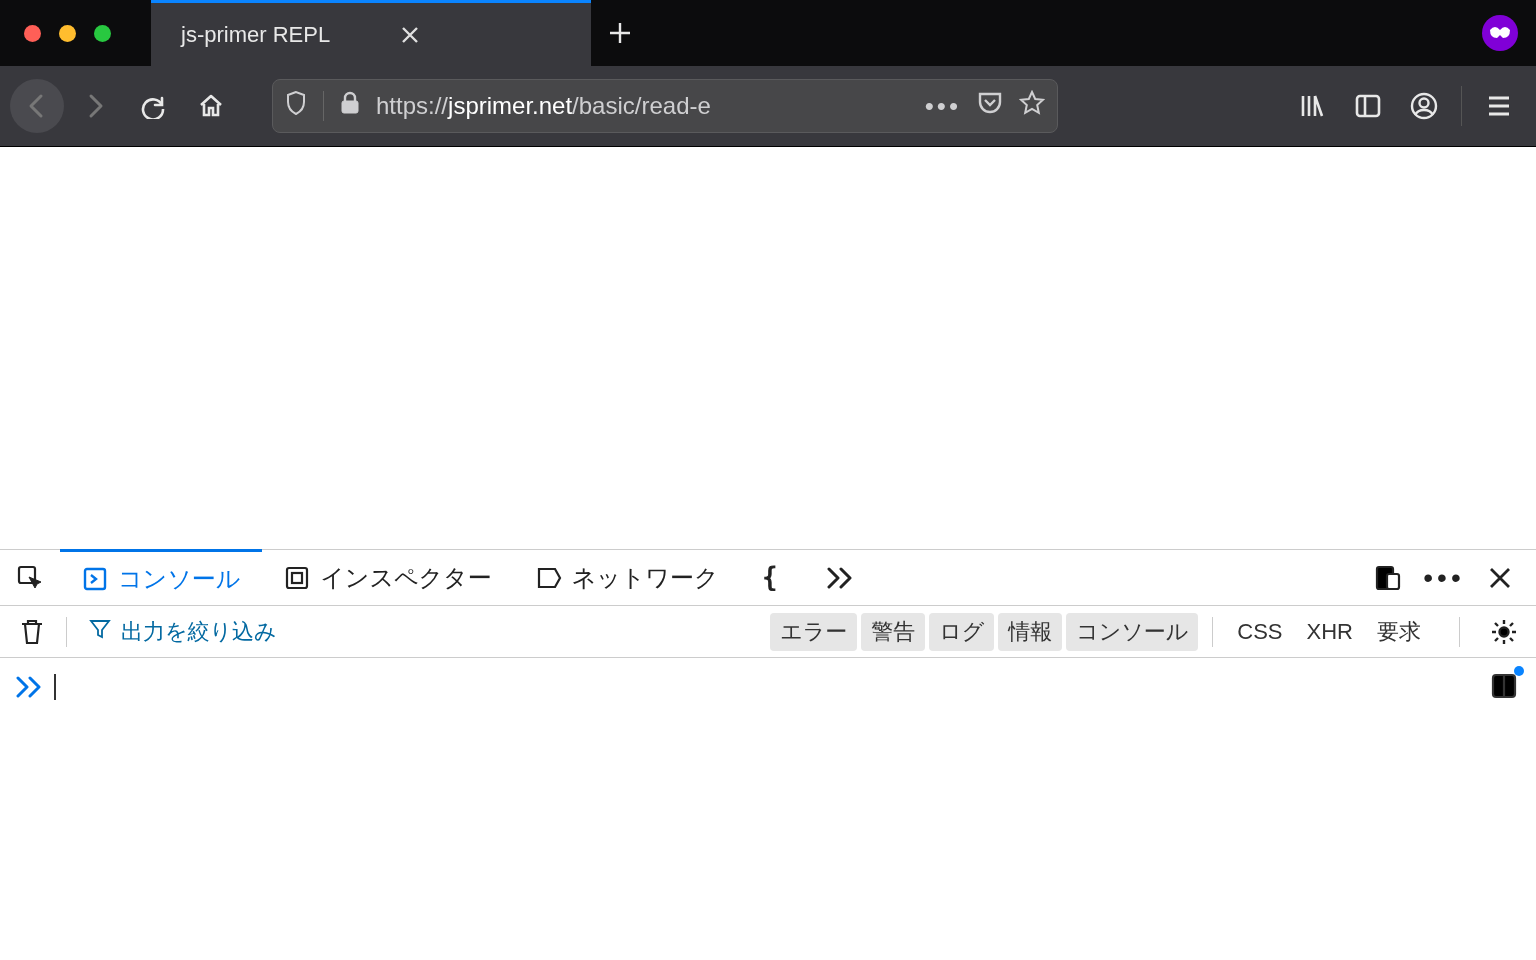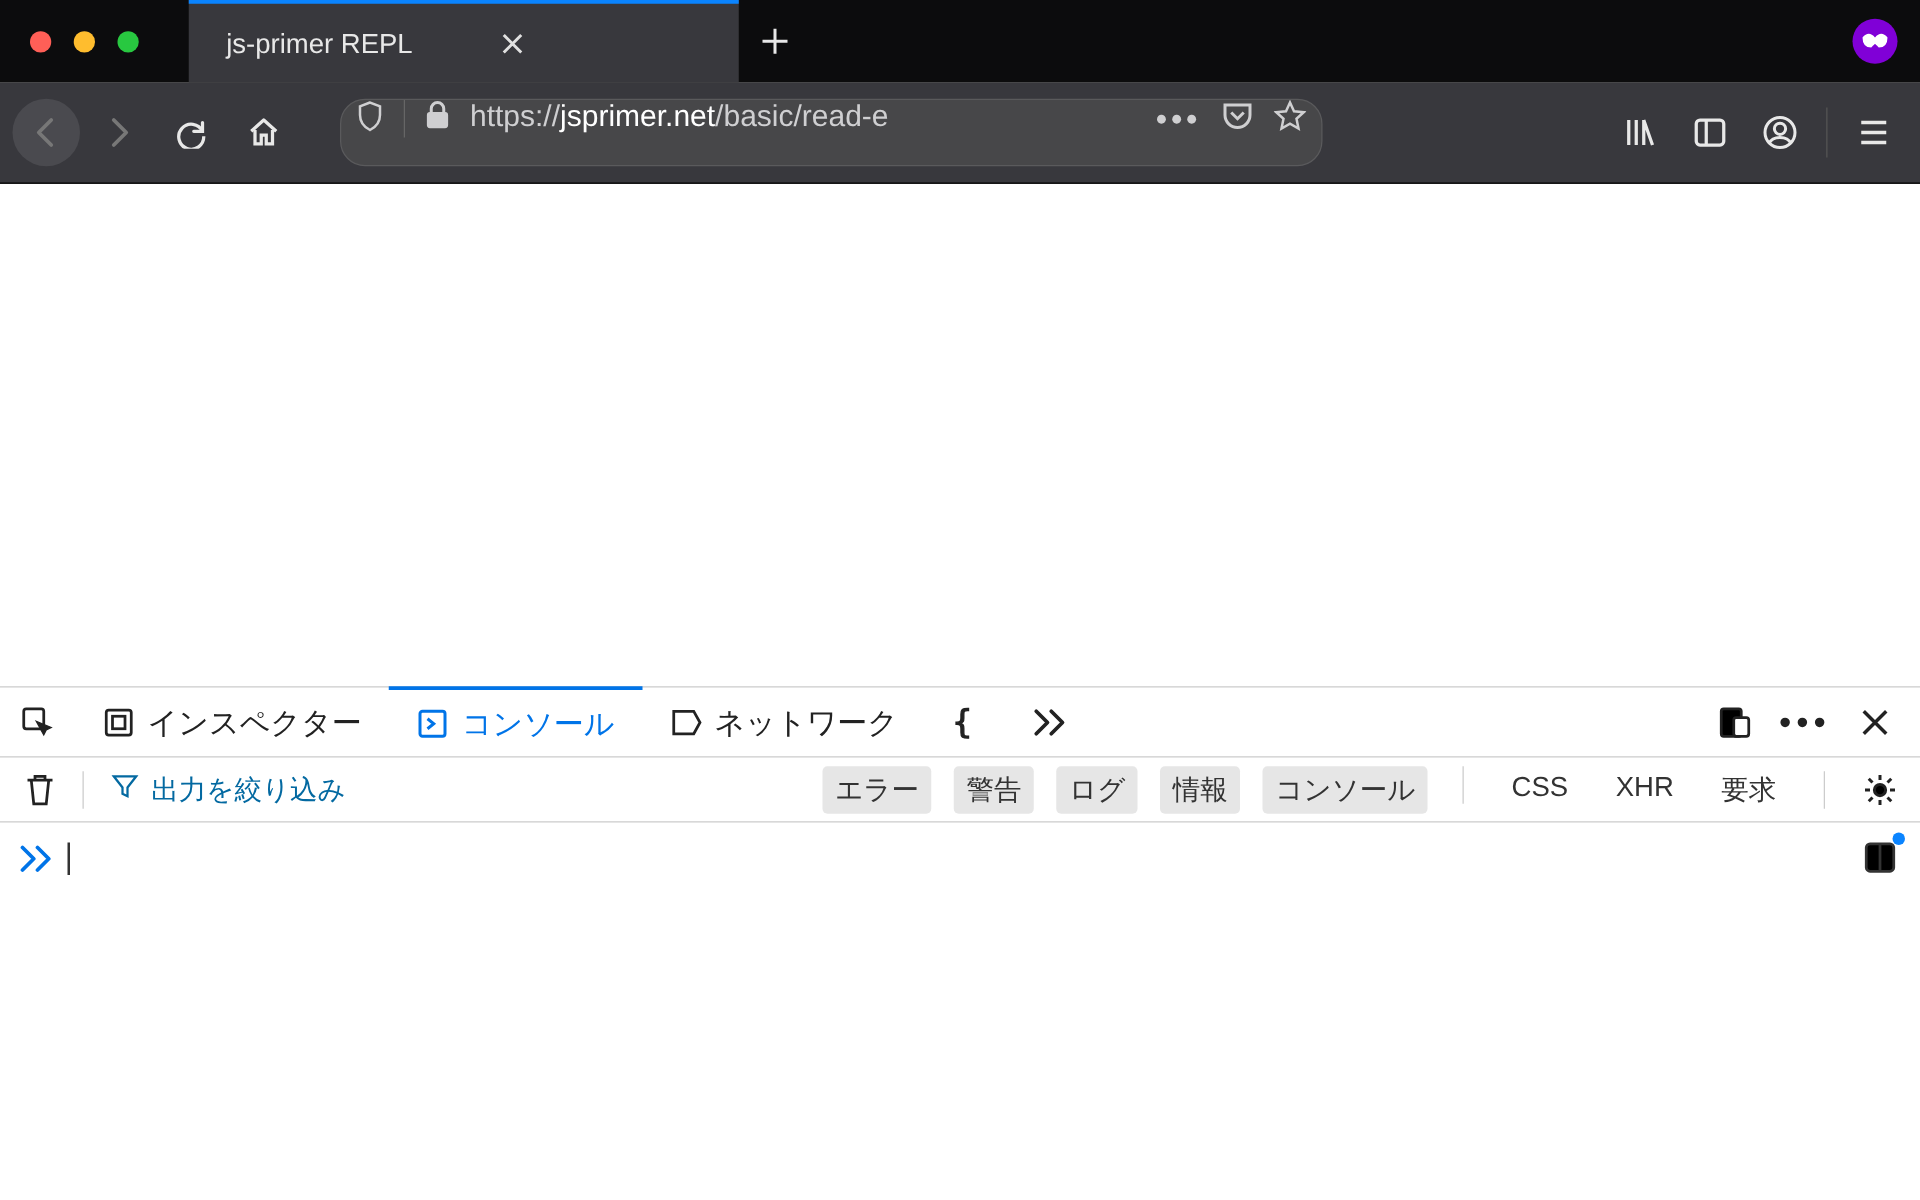--- a/index.html
+++ b/index.html
@@ -110,24 +110,24 @@
   }
   .tool-btn.disabled { color: #777; }
   .tool-btn.circ { background: #4a4a4f; border-radius: 50%; }
   .toolbar svg { stroke: currentColor; fill: none; }
 
   .url-bar {
     flex: 0 0 760px;
     height: 52px;
     background: #474749;
     border: 1px solid #5a5a5c;
-    border-radius: 20px;
+    border-radius: 8px;
     margin: 0 30px;
     display: flex;
-    align-items: flex-start;
+    align-items: center;
     padding: 0 12px;
     gap: 16px;
     color: #cfcfd1;
     font-size: 24px;
     overflow: hidden;
   }
   .url-sep {
     width: 1px;
     height: 30px;
     background: #666;
@@ -230,22 +230,22 @@
     padding: 4px 10px;
     border-radius: 4px;
     font-size: 22px;
     color: #333;
   }
   .filter-chip.on {
     background: #e6e6e6;
   }
   .filter-right {
     display: flex;
-    gap: 18px;
-    align-items: flex-start;
+    gap: 4px;
+    align-items: center;
     padding-right: 6px;
   }
   .filter-sep {
     width: 1px;
     height: 30px;
     background: #ccc;
     margin: 0 10px;
   }
 
   
@@ -417,34 +417,34 @@
 <div class="devtools">
 
   <div class="dt-tabs">
     <div class="dt-tab iconly">
       <svg width="28" height="28" viewBox="0 0 28 28">
           <rect x="3" y="3" width="16" height="16" rx="2" stroke-width="2.2"></rect>
           <path d="M13 13l12 5-4 2-2 4-6-11Z" fill="currentColor"></path>
         </svg>
     </div>
 
+    <div class="dt-tab active">
+      <svg width="26" height="26" viewBox="0 0 26 26">
+          <rect x="3" y="3" width="20" height="20" rx="2" stroke-width="2.4"></rect>
+          <path d="M9 9l5 4-5 4" stroke-width="2.4"></path>
+        </svg>
+      <span>コンソール</span>
+    </div>
+
     <div class="dt-tab">
       <svg width="26" height="26" viewBox="0 0 26 26">
           <rect x="3" y="3" width="20" height="20" rx="2" stroke-width="2.2"></rect>
           <rect x="8" y="8" width="10" height="10" stroke-width="2.2"></rect>
         </svg>
       <span>インスペクター</span>
-    </div>
-
-    <div class="dt-tab active">
-      <svg width="26" height="26" viewBox="0 0 26 26">
-          <rect x="3" y="3" width="20" height="20" rx="2" stroke-width="2.4"></rect>
-          <path d="M9 9l5 4-5 4" stroke-width="2.4"></path>
-        </svg>
-      <span>コンソール</span>
     </div>
 
     <div class="dt-tab">
       <svg width="26" height="26" viewBox="0 0 26 26">
           <path d="M3 4h16l5 9-5 9H3V4Z" stroke-width="2.2"></path>
         </svg>
       <span>ネットワーク</span>
     </div>
 
 

